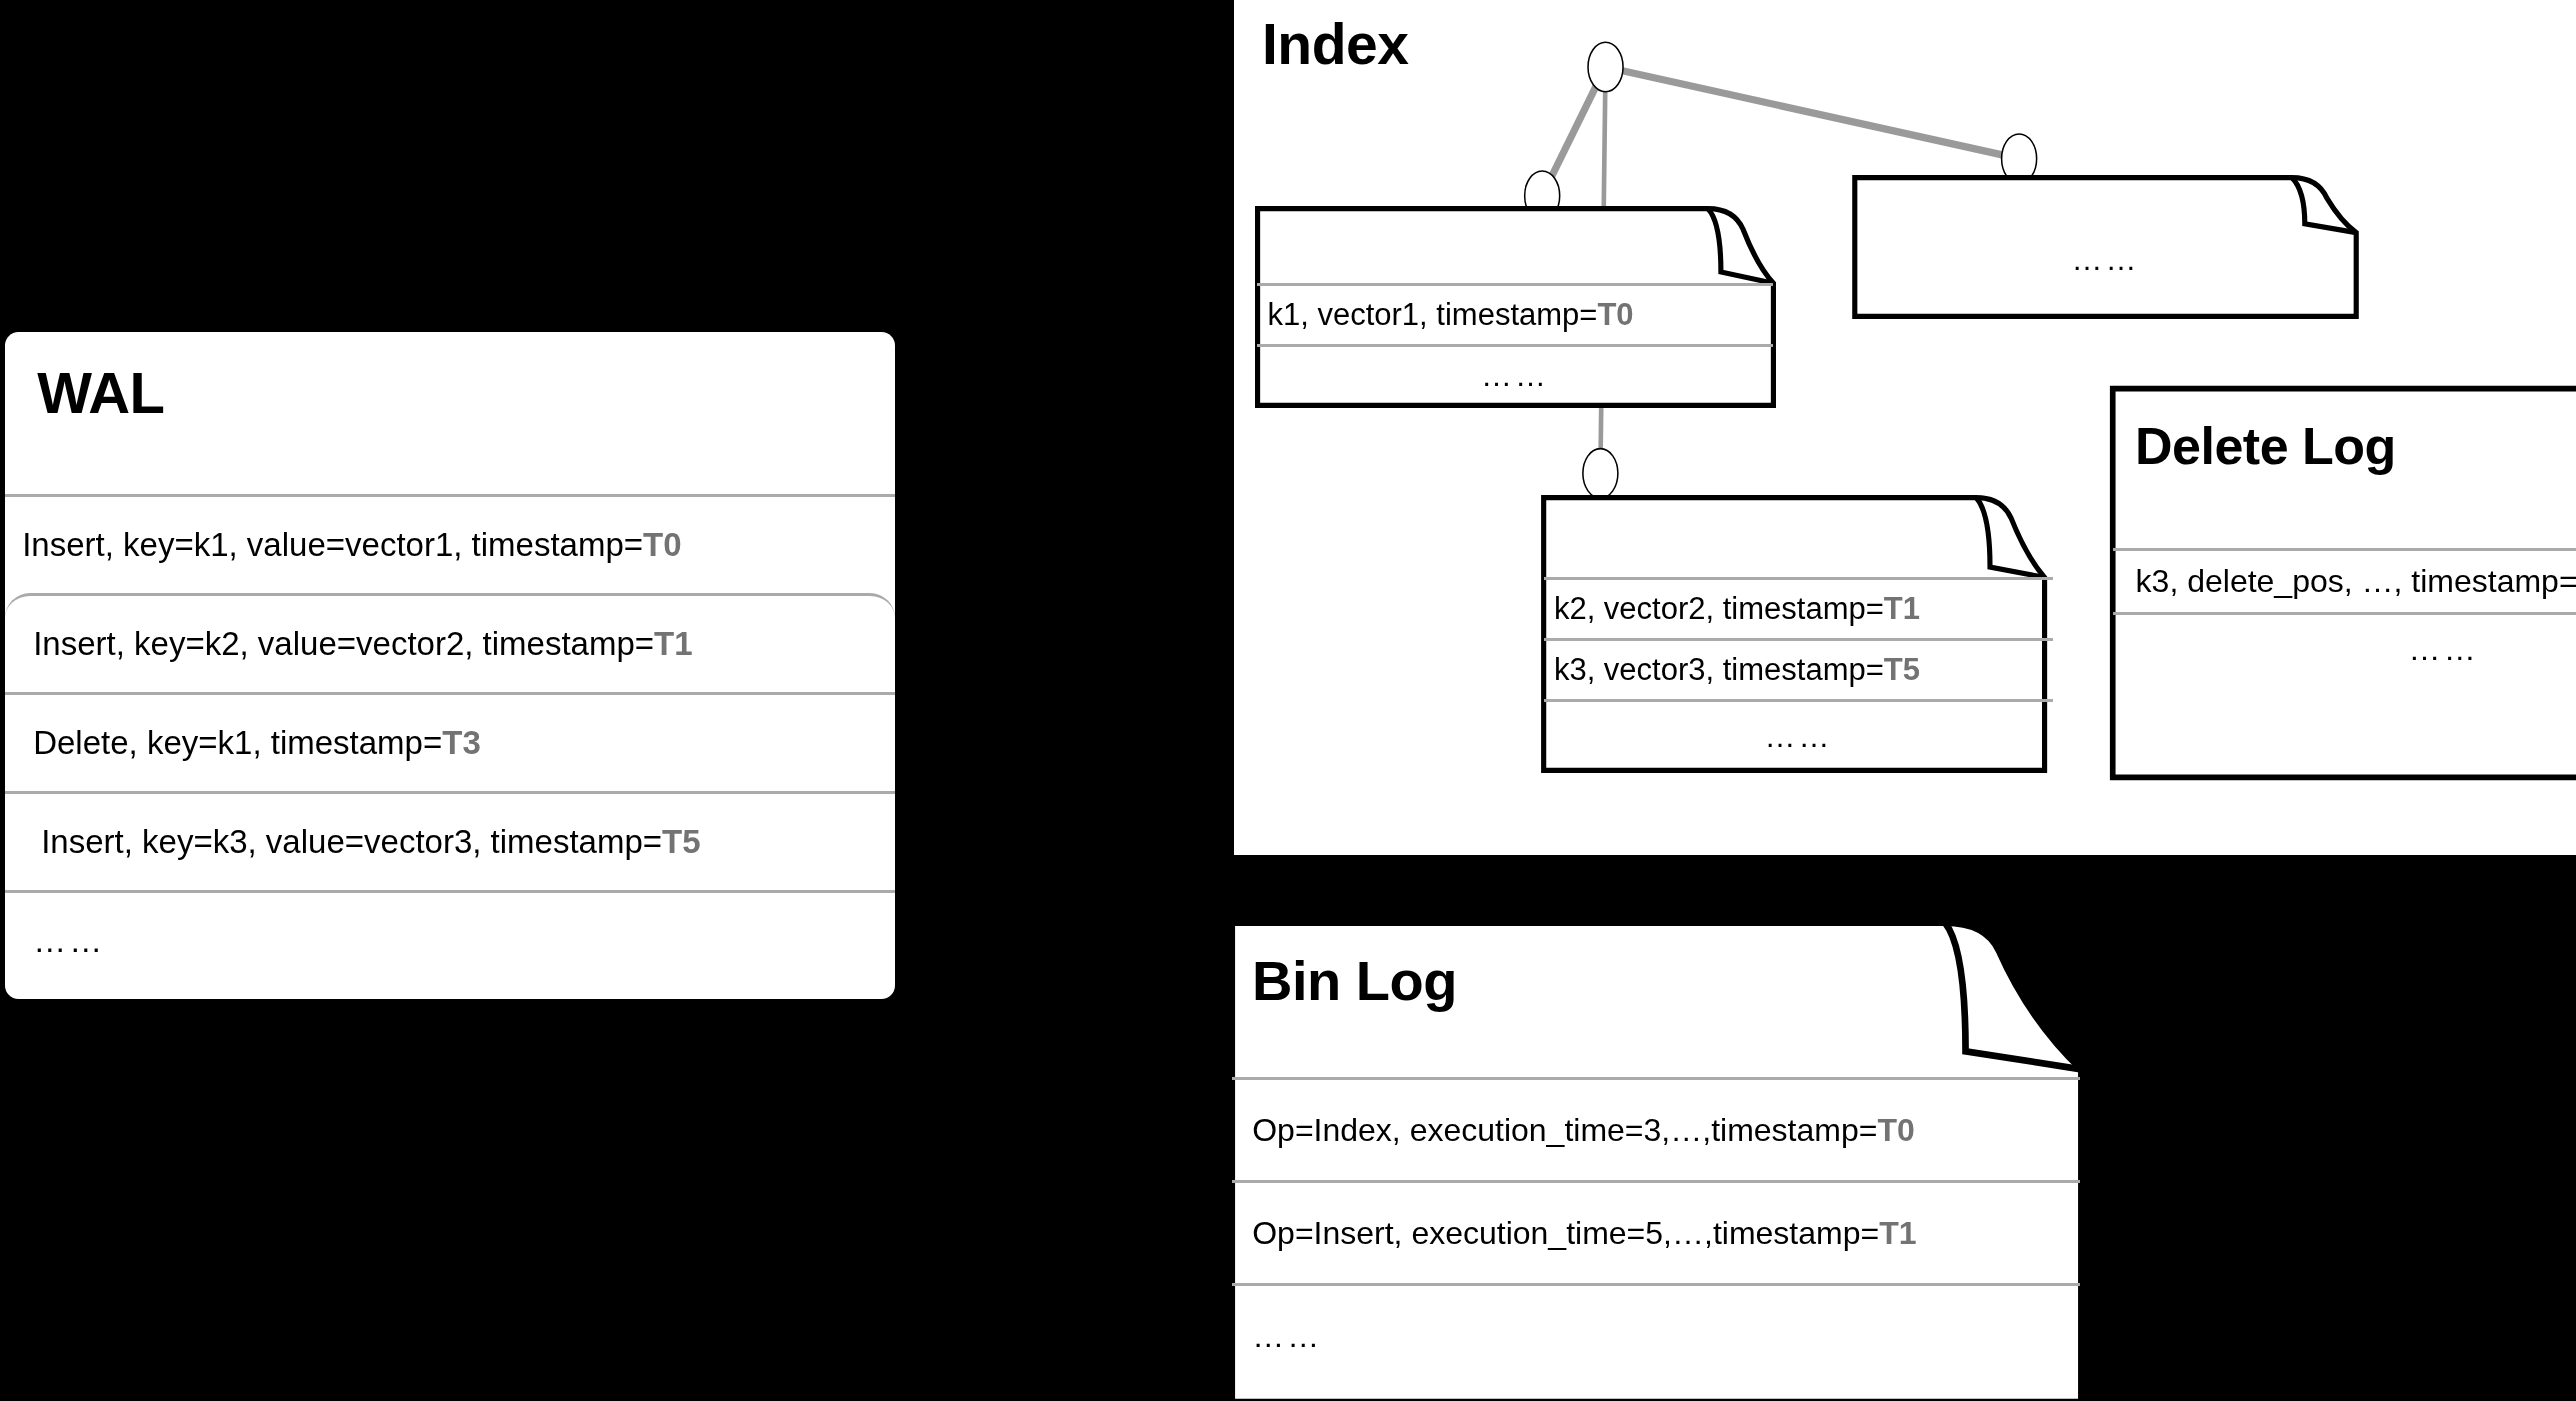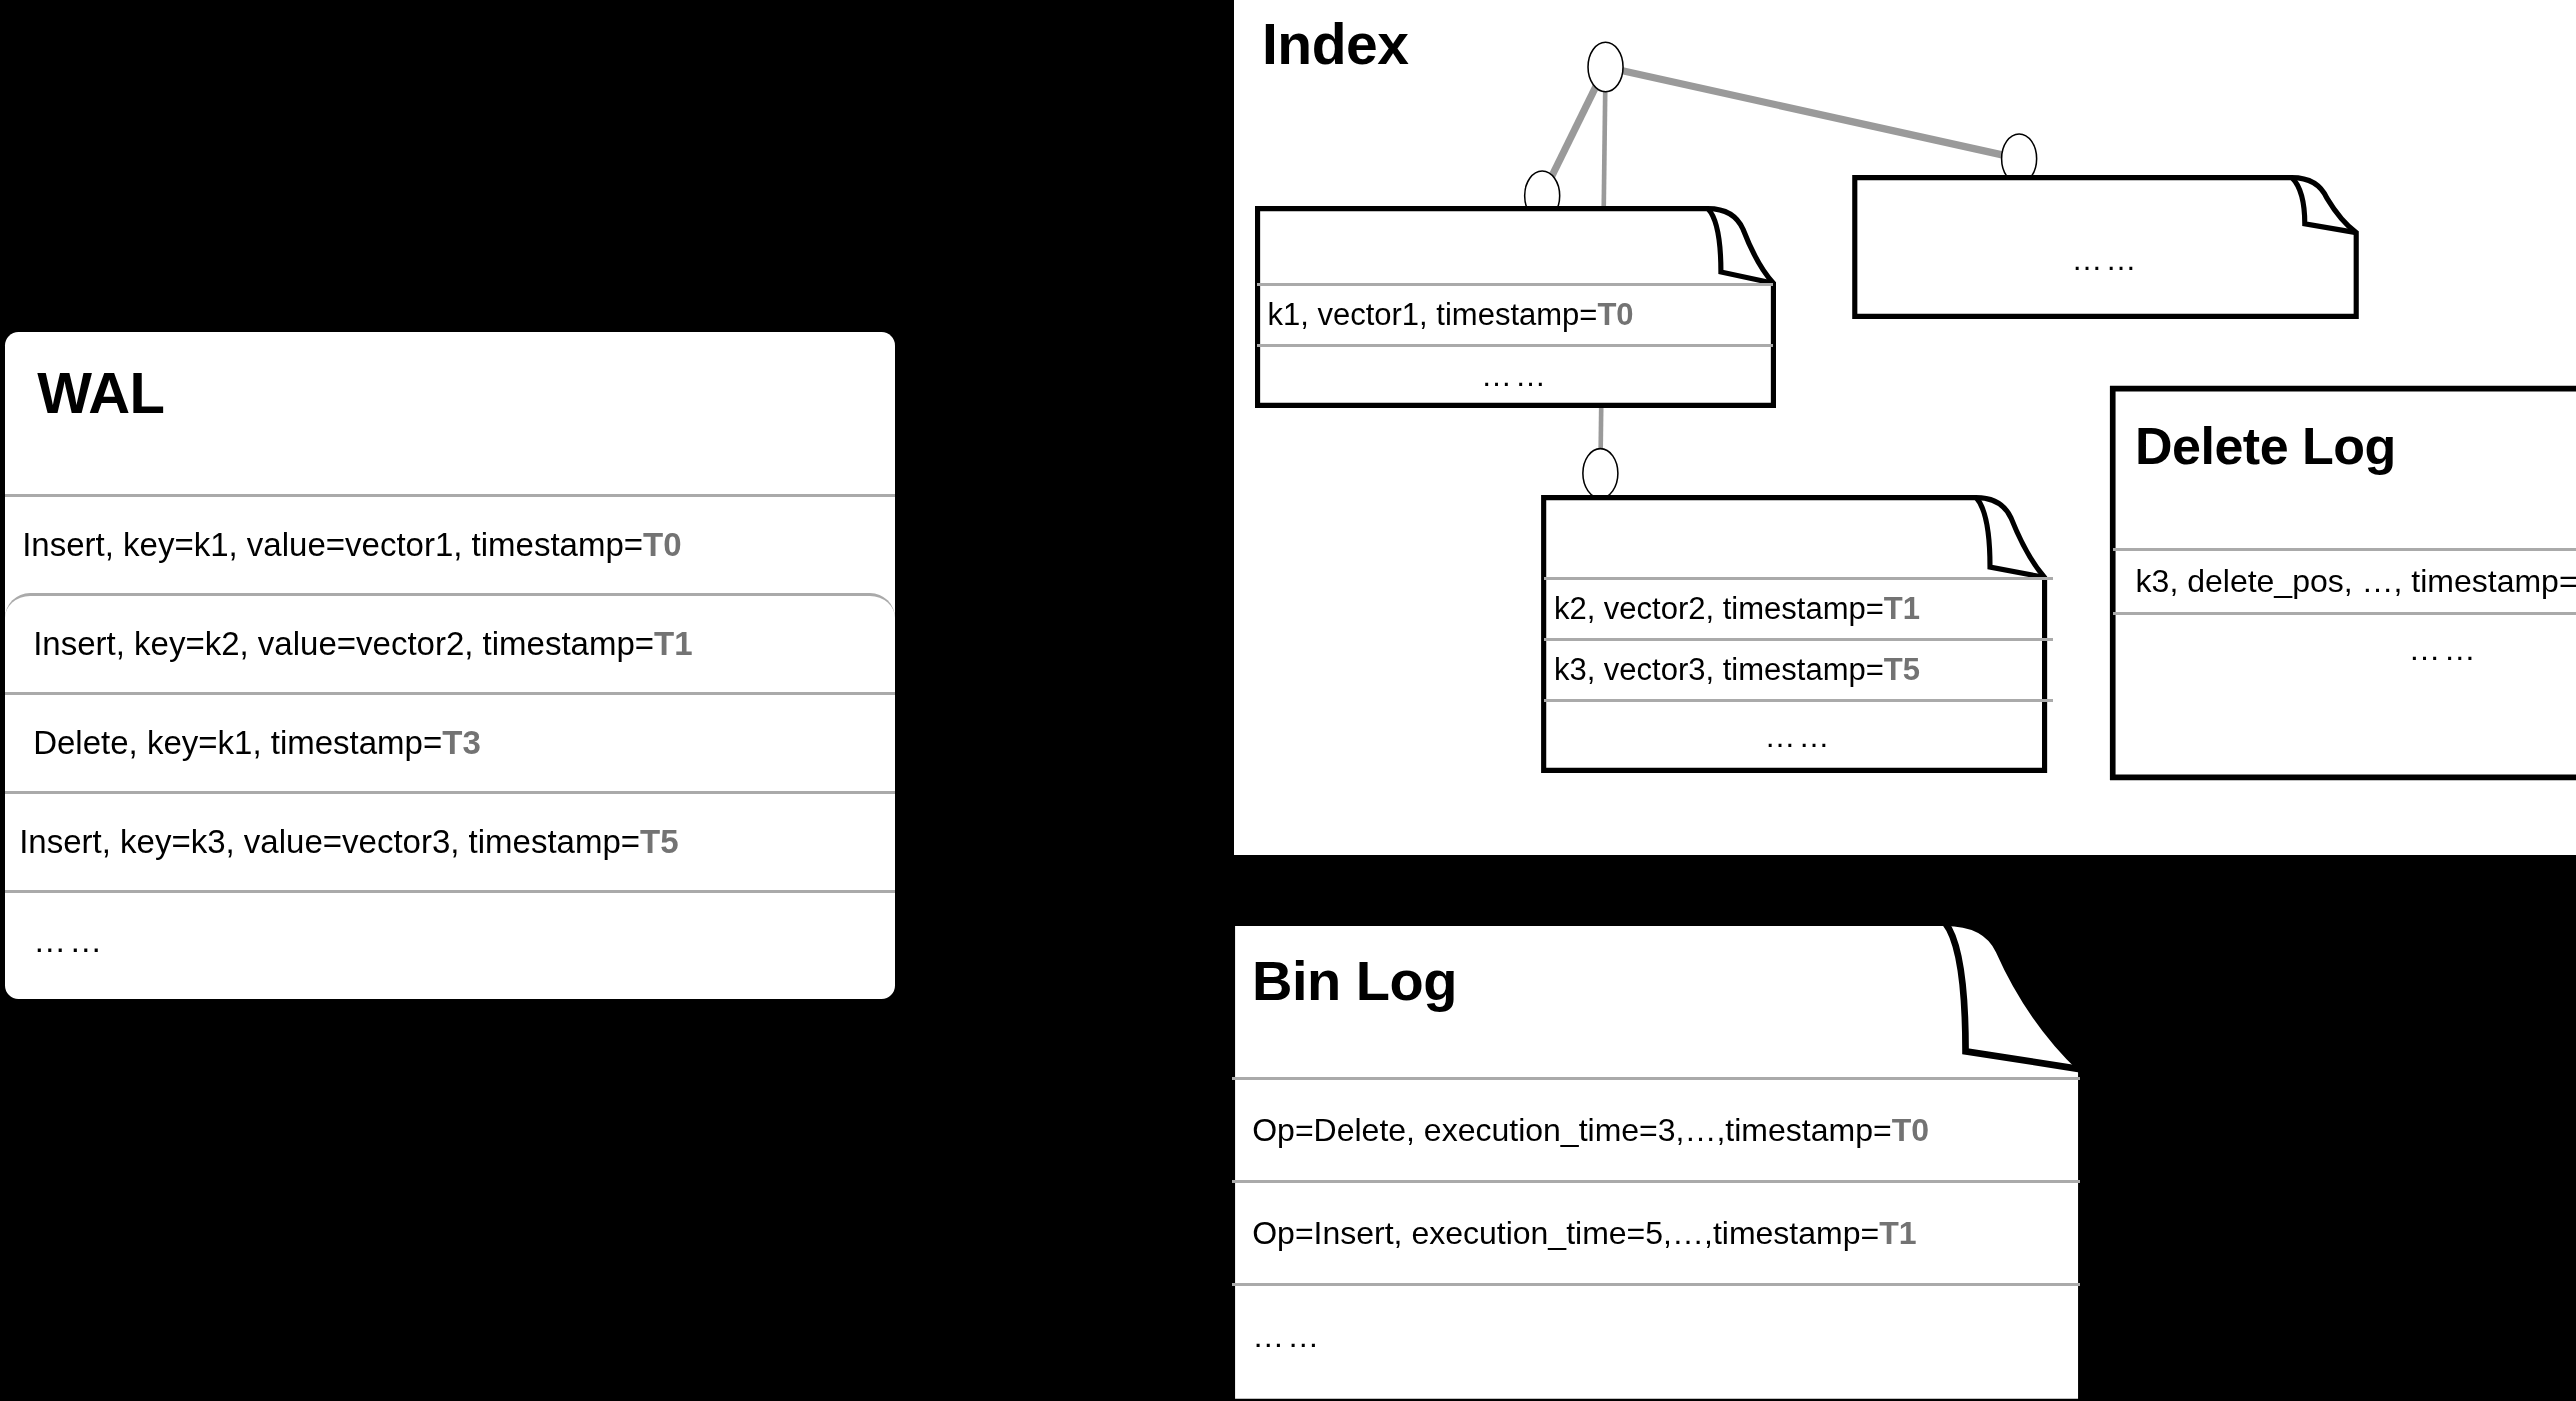--- a/index.html
+++ b/index.html
@@ -60,21 +60,21 @@
         <span class="row-text" style="padding-left:28px;font-size:33px;">
           <span>Insert, key=k2, value=vector2, timestamp=</span><span class="ts">T1</span>
         </span>
       </div>
       <div class="row" style="height:99px;">
         <span class="row-text" style="padding-left:28px;font-size:33px;">
           <span>Delete, key=k1, timestamp=</span><span class="ts">T3</span>
         </span>
       </div>
       <div class="row" style="height:99px;">
-        <span class="row-text" style="padding-left:14px;font-size:33px;">
+        <span class="row-text" style="padding-left:36px;font-size:33px;">
           <span>Insert, key=k3, value=vector3, timestamp=</span><span class="ts">T5</span>
         </span>
       </div>
       <div class="row" style="height:99px;">
         <span class="row-text dots" style="padding-left:28px;font-size:33px;">……</span>
       </div>
     </div>
   </div>
 
   <div class="panel" style="left:1234px;top:0px;width:1579px;height:855px;">
@@ -171,21 +171,21 @@
   <div class="foldcard" style="left:1229px;top:920px;width:971px;height:482px;">
     <svg width="971" height="482" viewBox="0 0 1885 936">
       <path d="M5,5 H1390 Q1470,5 1495,60 Q1555,195 1655,290 L1655,936 H5 Z" fill="#ffffff" stroke="#000000" stroke-width="13"></path>
       <path d="M1390,5 Q1430,55 1430,255 L1655,290" fill="none" stroke="#000000" stroke-width="13"></path>
     </svg>
     <div class="content">
       <div class="panel-title" style="left:23px;top:28px;font-size:56px;">Bin Log</div>
       <div class="rows" style="top:157px;left:2.6px;right:120px;">
         <div class="row" style="height:103px;">
           <span class="row-text" style="padding-left:20.6px;font-size:32px;">
-            <span>Op=Delete, execution_time=3,…,timestamp=</span><span class="ts">T0</span>
+            <span>Op=Index, execution_time=3,…,timestamp=</span><span class="ts">T0</span>
           </span>
         </div>
         <div class="row" style="height:103px;">
           <span class="row-text" style="padding-left:20.6px;font-size:32px;">
             <span>Op=Insert, execution_time=5,…,timestamp=</span><span class="ts">T1</span>
           </span>
         </div>
         <div class="row" style="height:103px;">
           <span class="row-text dots" style="padding-left:20.6px;font-size:32px;">……</span>
         </div>

